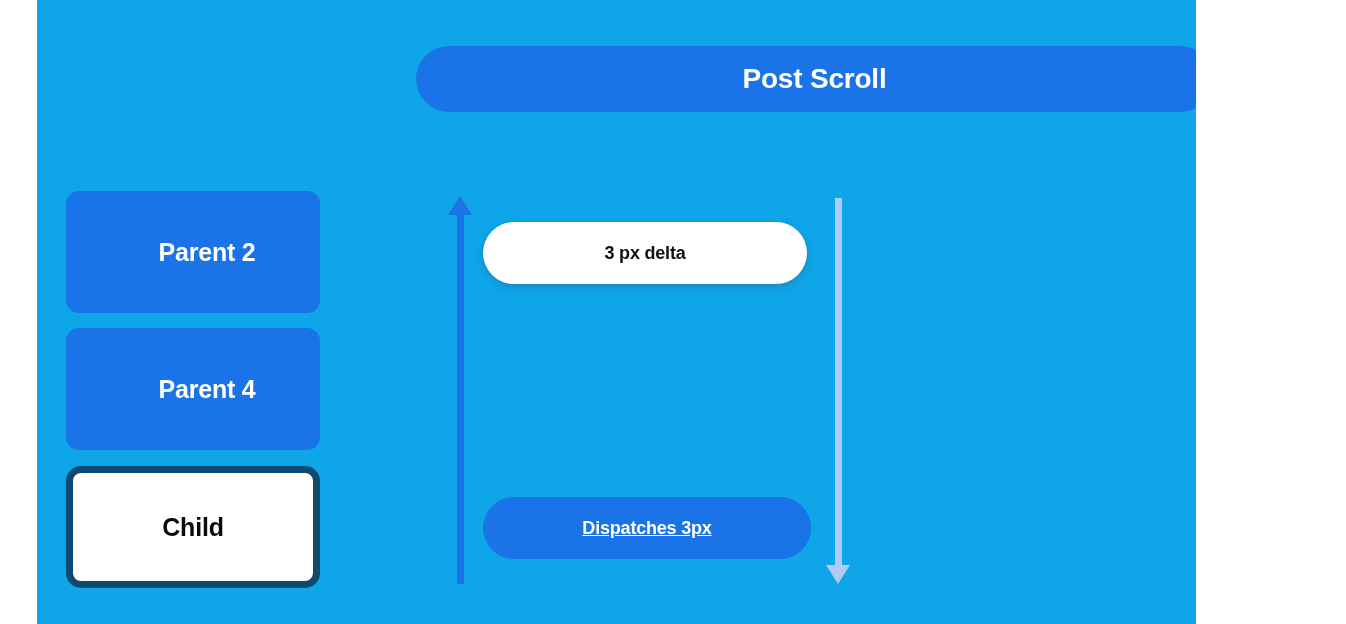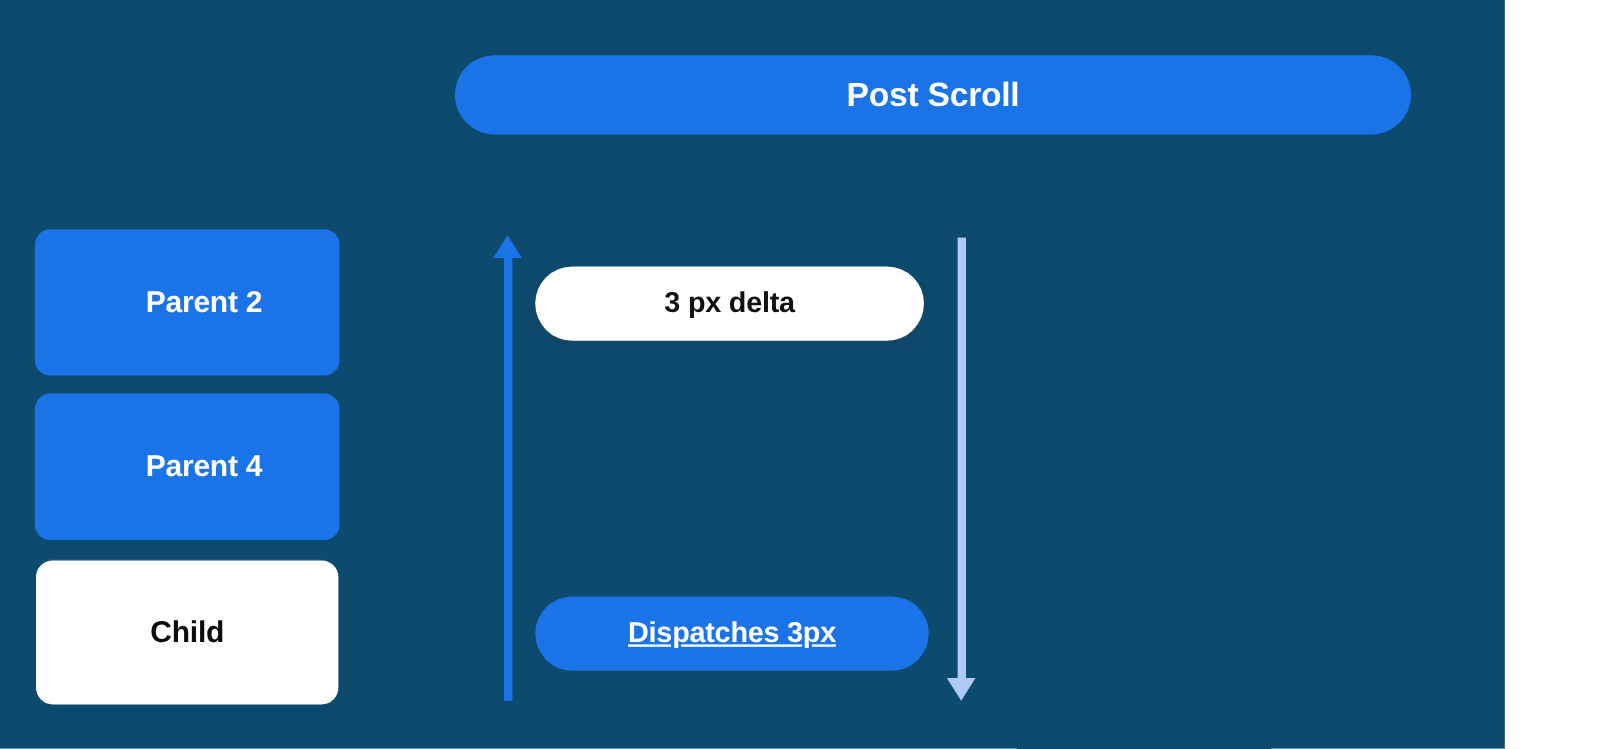--- a/index.html
+++ b/index.html
@@ -6,24 +6,25 @@
     margin: 0;
     padding: 0;
     background: #ffffff;
   }
   body {
     font-family: "Liberation Sans", sans-serif;
     -webkit-font-smoothing: antialiased;
   }
   #canvas {
     position: relative;
-    width: 1254px;
+    width: 1159px;
     height: 624px;
-    background: #0c4a6e;
+    background: #0ea5e9;
     overflow: hidden;
+    margin-left: 37px;
   }
 
   
   .header-pill {
     position: absolute;
     left: 379px;
     top: 46px;
     width: 797px;
     height: 66px;
     background: #1b73e8;
@@ -54,21 +55,21 @@
     justify-content: center;
     box-sizing: border-box;
   }
   .node-box.filled {
     background: #1b73e8;
     border: none;
     padding-left: 28px;
   }
   .node-box.outlined {
     background: #ffffff;
-    border: 1px solid #0c4a6e;
+    border: 7px solid #0c4a6e;
     border-radius: 15px;
   }
   .node-label {
     font-size: 25px;
     font-weight: bold;
     letter-spacing: -0.2px;
     line-height: 1;
   }
   .node-box.filled .node-label { color: #ffffff; }
   .node-box.outlined .node-label { color: #0b0b0b; }
@@ -114,21 +115,21 @@
 
   
   .callout {
     position: absolute;
     display: flex;
     align-items: center;
     justify-content: center;
     box-sizing: border-box;
   }
   .callout-label {
-    font-size: 24px;
+    font-size: 18px;
     font-weight: bold;
     letter-spacing: -0.2px;
     line-height: 1;
   }
 
   #callout-delta {
     left: 446px;
     top: 222px;
     width: 324px;
     height: 62px;

